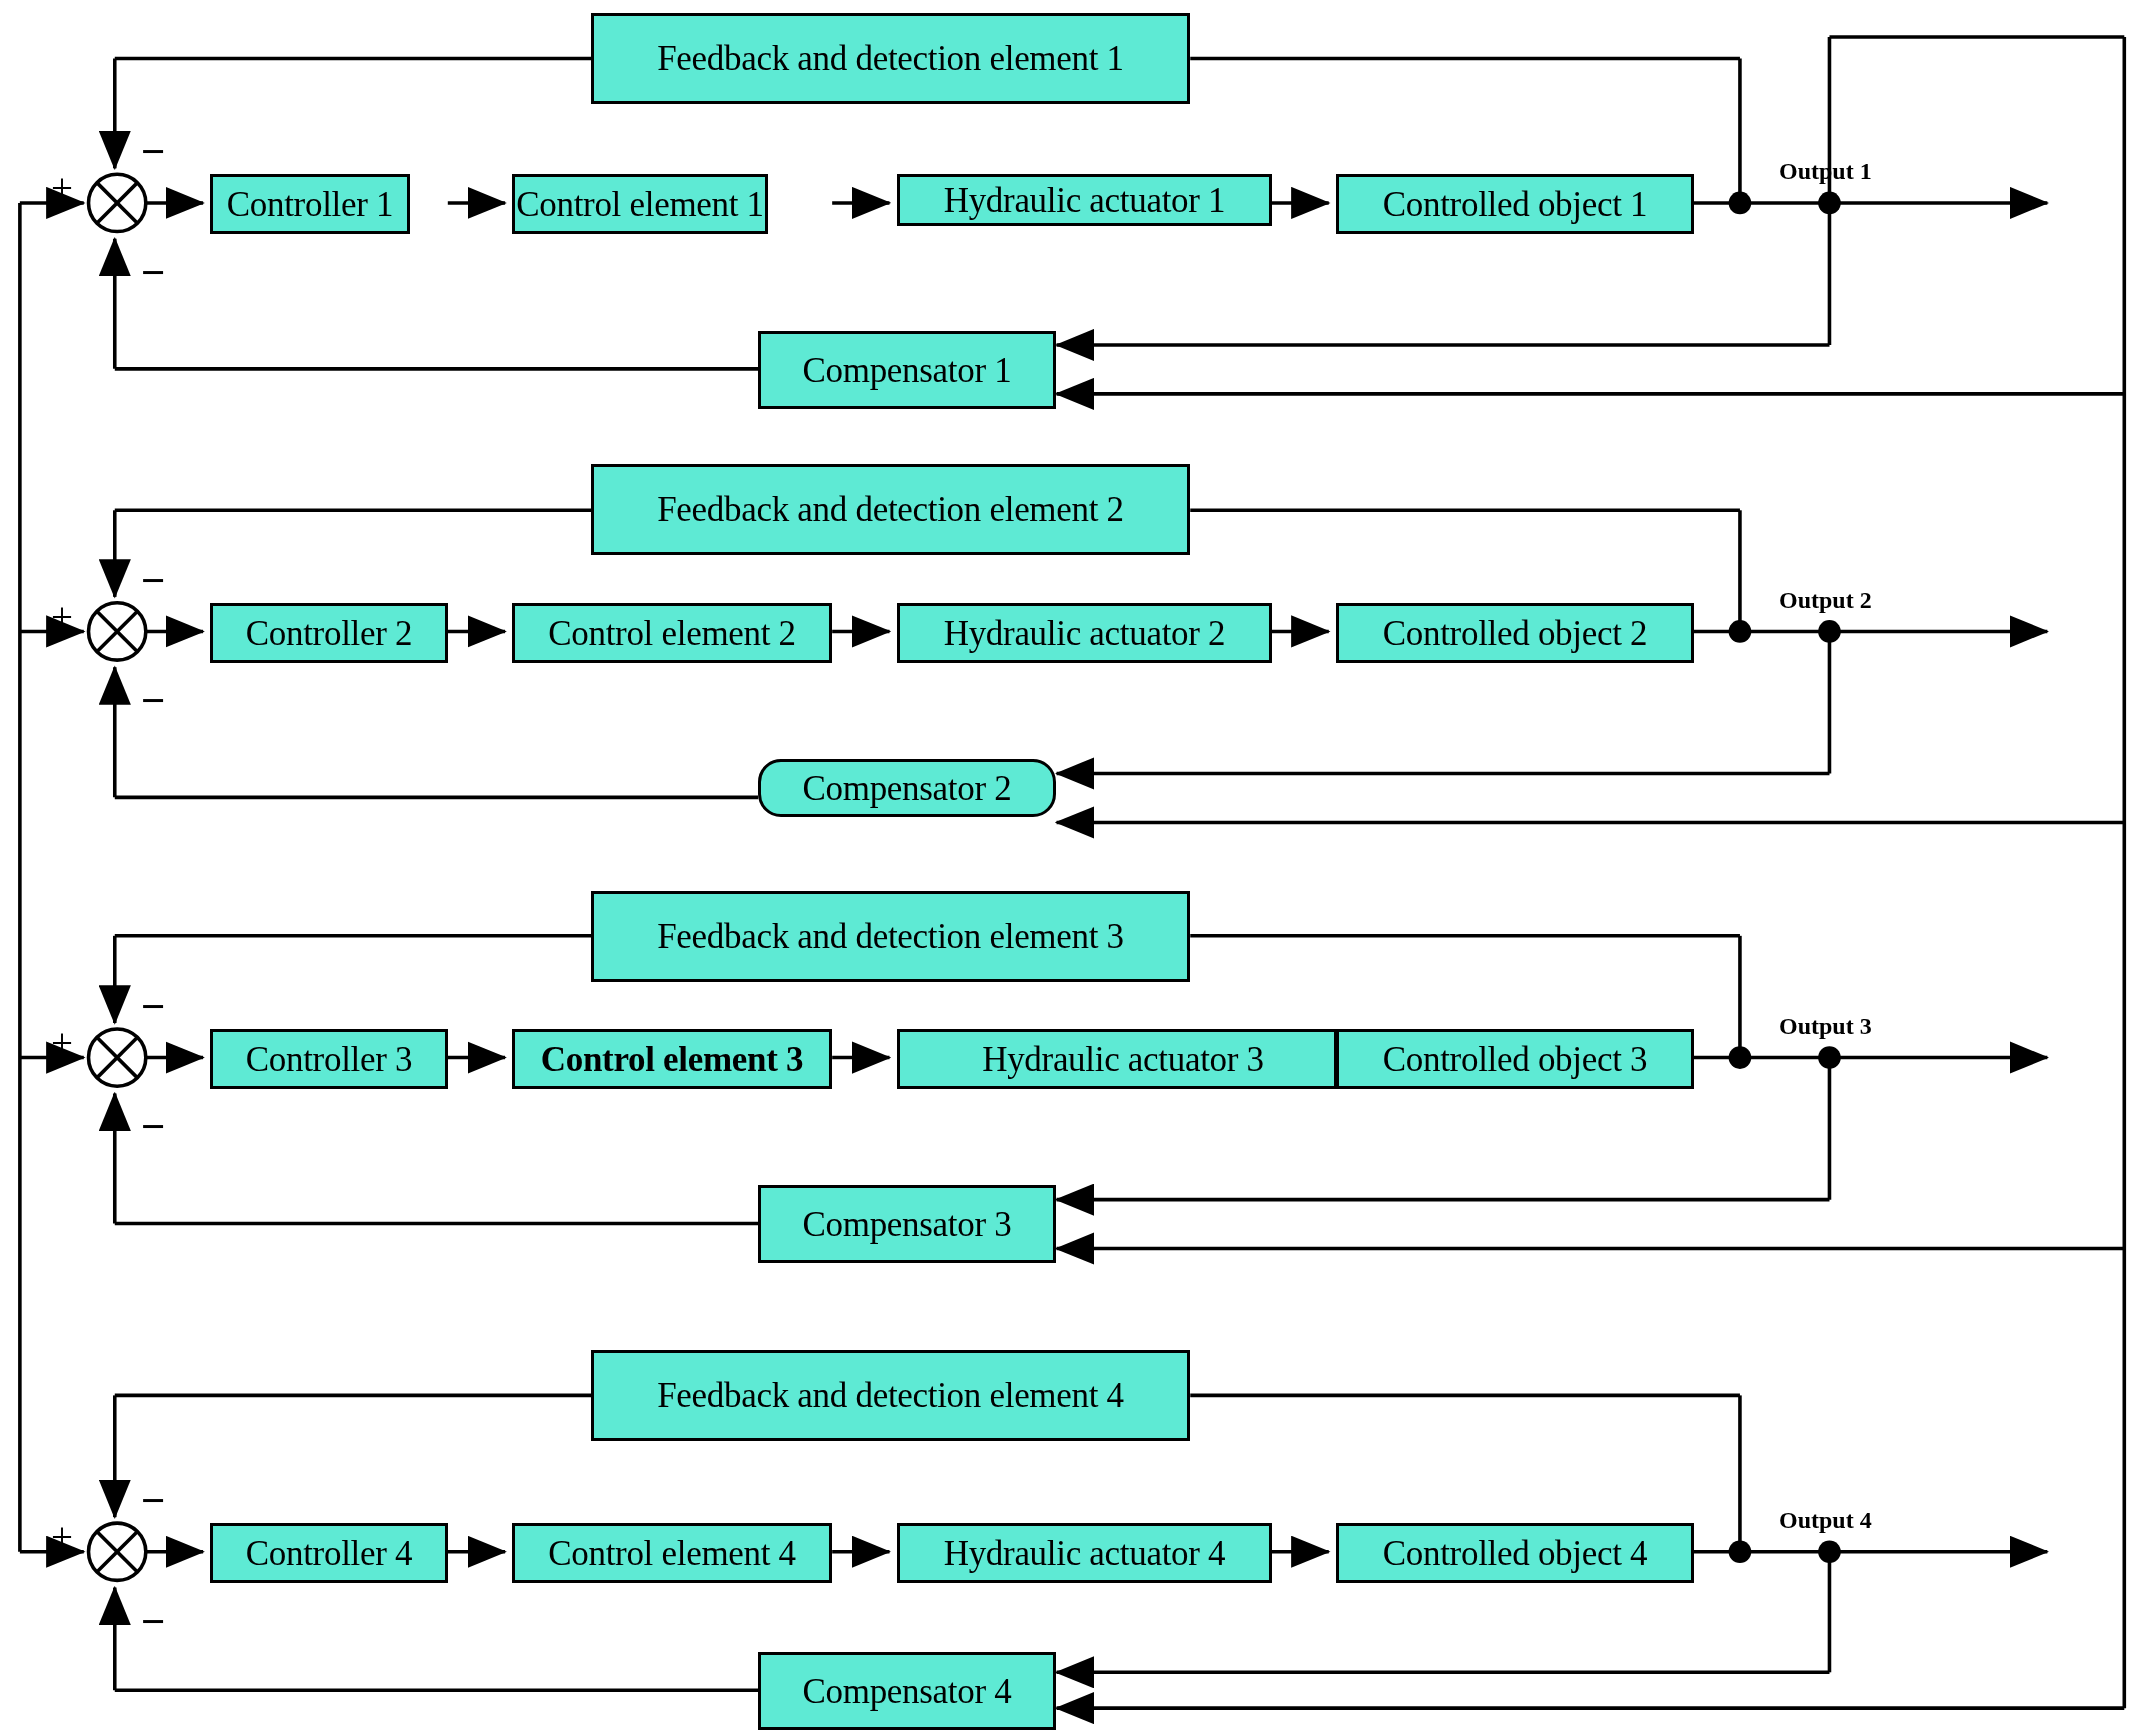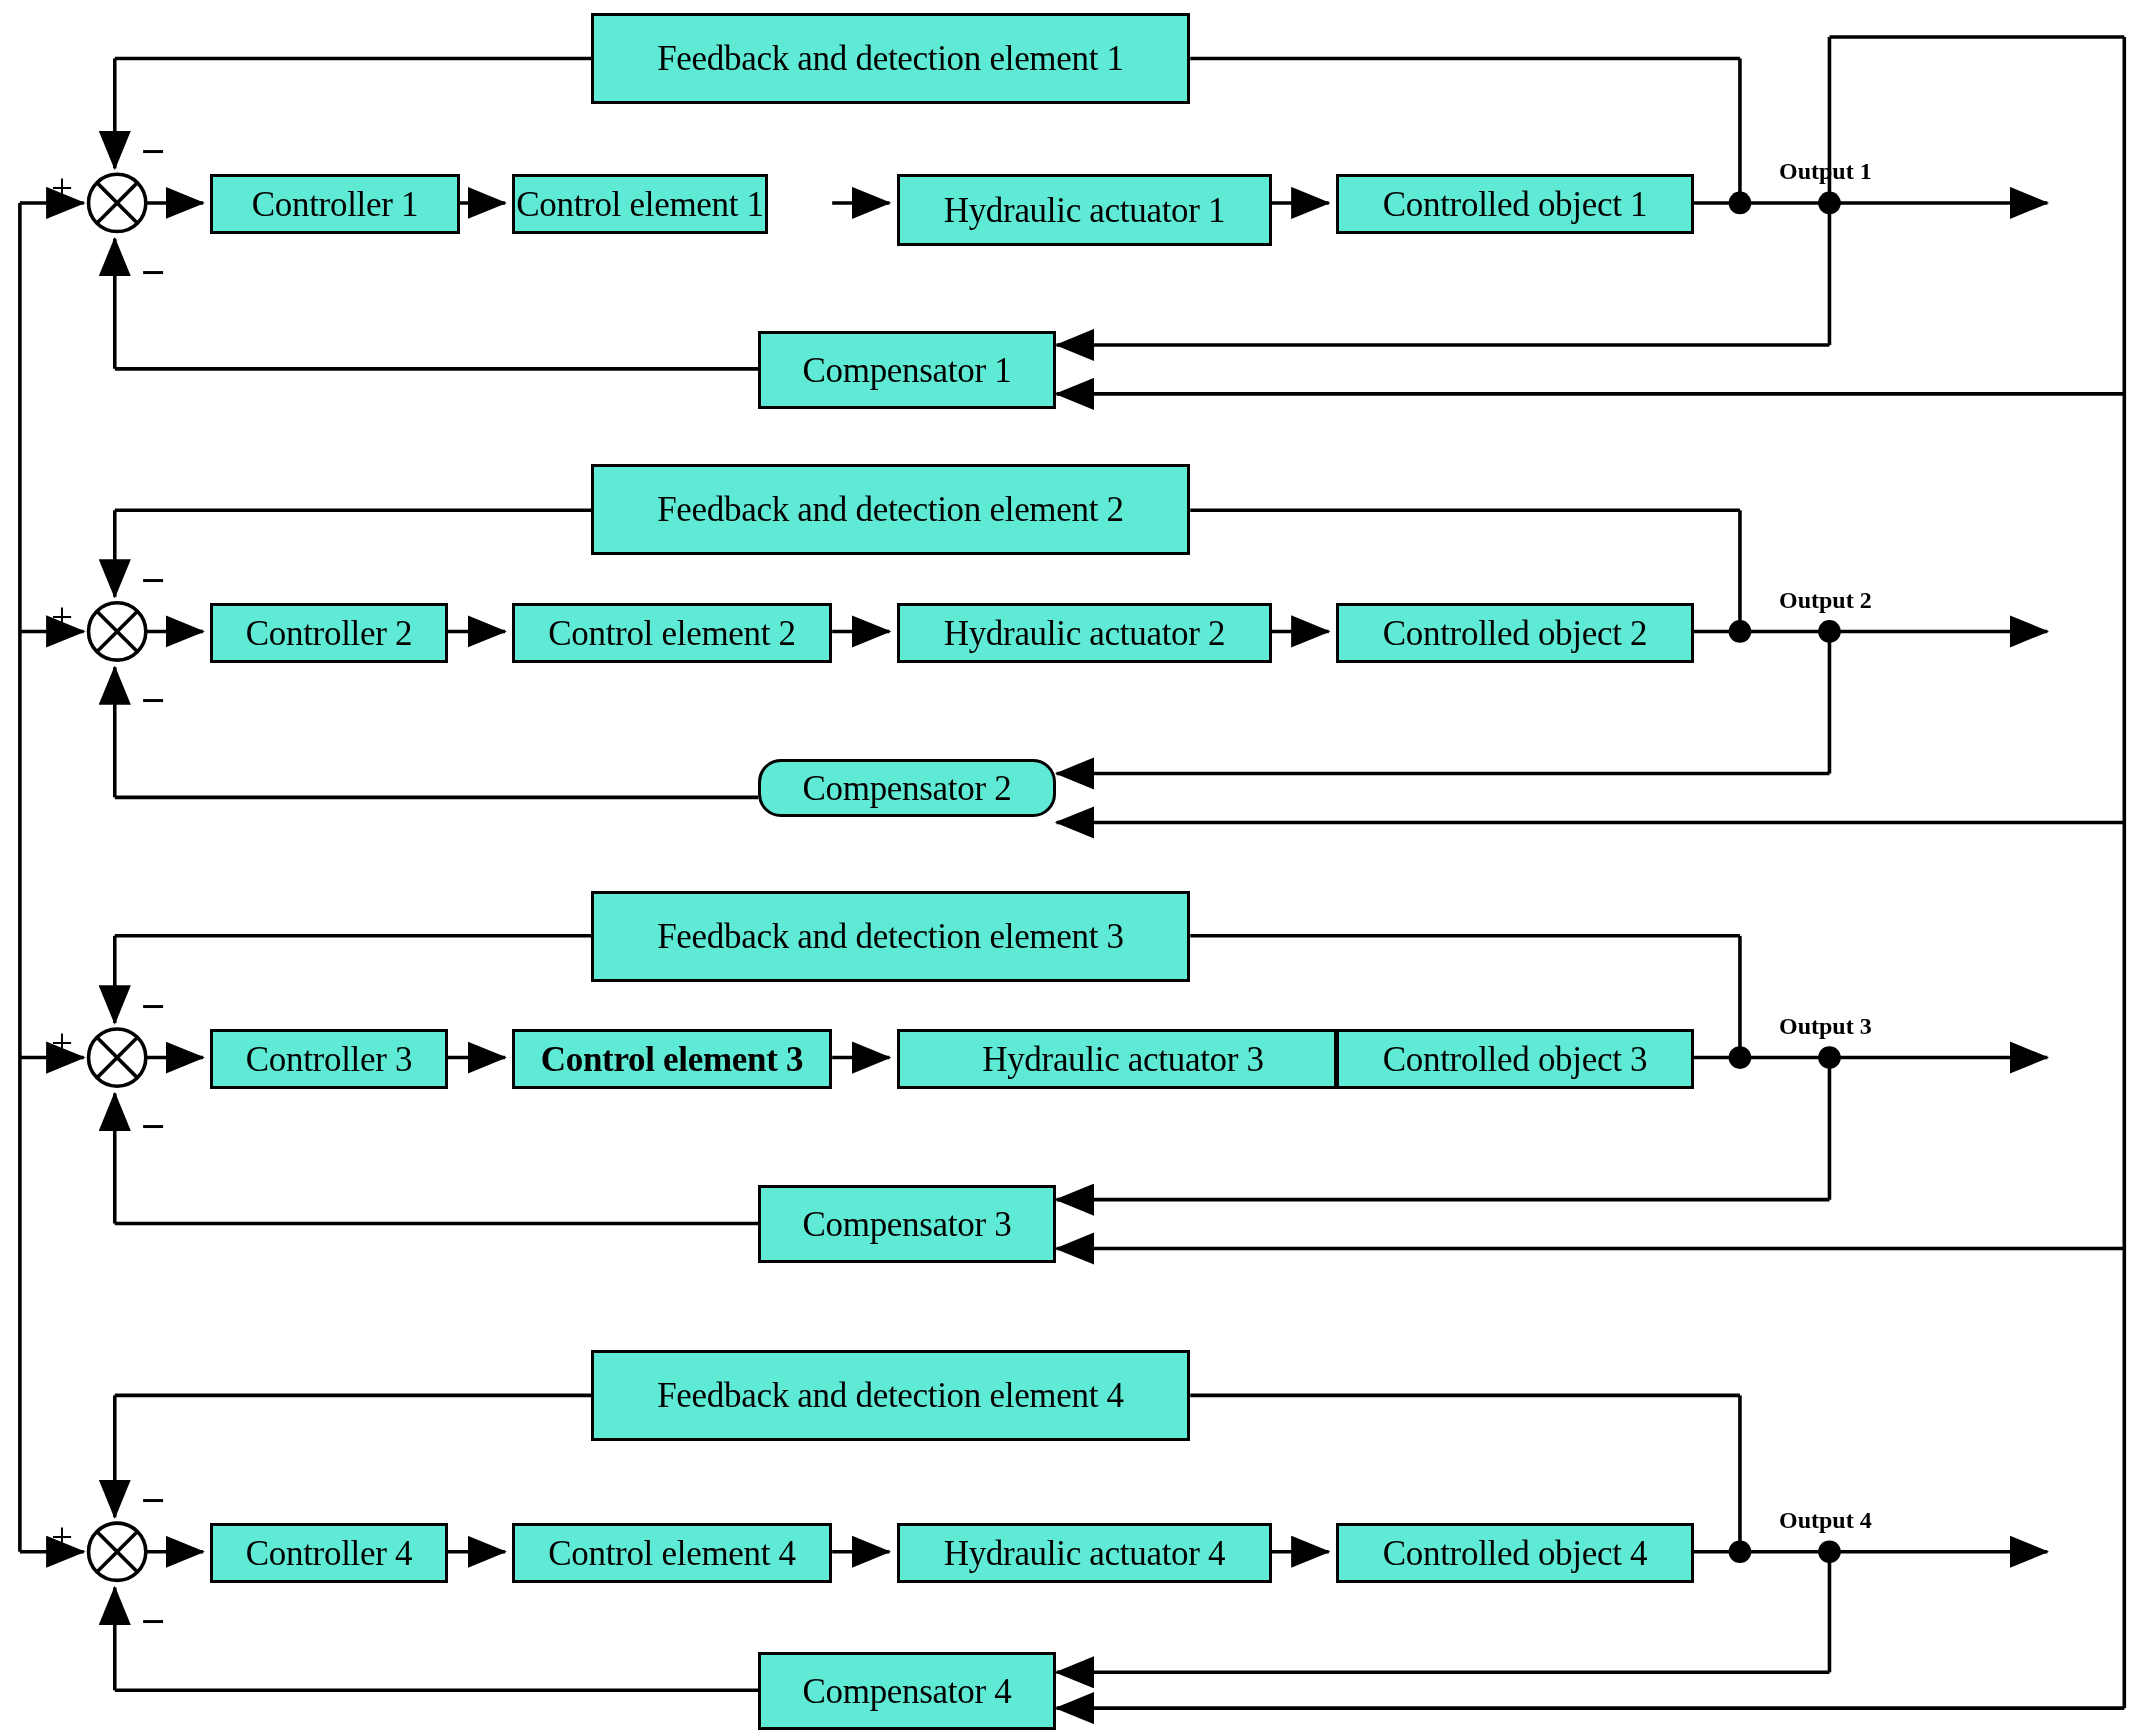--- a/index.html
+++ b/index.html
@@ -202,27 +202,27 @@
         <circle cx="2915" cy="2600" r="19"></circle>
         <circle cx="3065" cy="2600" r="19"></circle>
       </g>
 
     </g>
   </svg>
 
   <div class="blk" style="left:591px; top:13px; width:599px; height:91px;">
     <span class="blk-label">Feedback and detection element 1</span>
   </div>
-  <div class="blk" style="left:210px; top:174px; width:250px; height:60px;">
+  <div class="blk" style="left:210px; top:174px; width:200px; height:60px;">
     <span class="blk-label">Controller 1</span>
   </div>
   <div class="blk" style="left:512px; top:174px; width:256px; height:60px;">
     <span class="blk-label">Control element 1</span>
   </div>
-  <div class="blk" style="left:897px; top:174px; width:375px; height:72px;">
+  <div class="blk" style="left:897px; top:174px; width:375px; height:52px;">
     <span class="blk-label">Hydraulic actuator 1</span>
   </div>
   <div class="blk" style="left:1336px; top:174px; width:358px; height:60px;">
     <span class="blk-label">Controlled object 1</span>
   </div>
   <div class="blk" style="left:758px; top:331px; width:298px; height:78px;">
     <span class="blk-label">Compensator 1</span>
   </div>
   <div class="out-label" style="left:1779px; top:158px;">Output 1</div>
   <div class="sign" style="left:51px; top:168px;">+</div>

